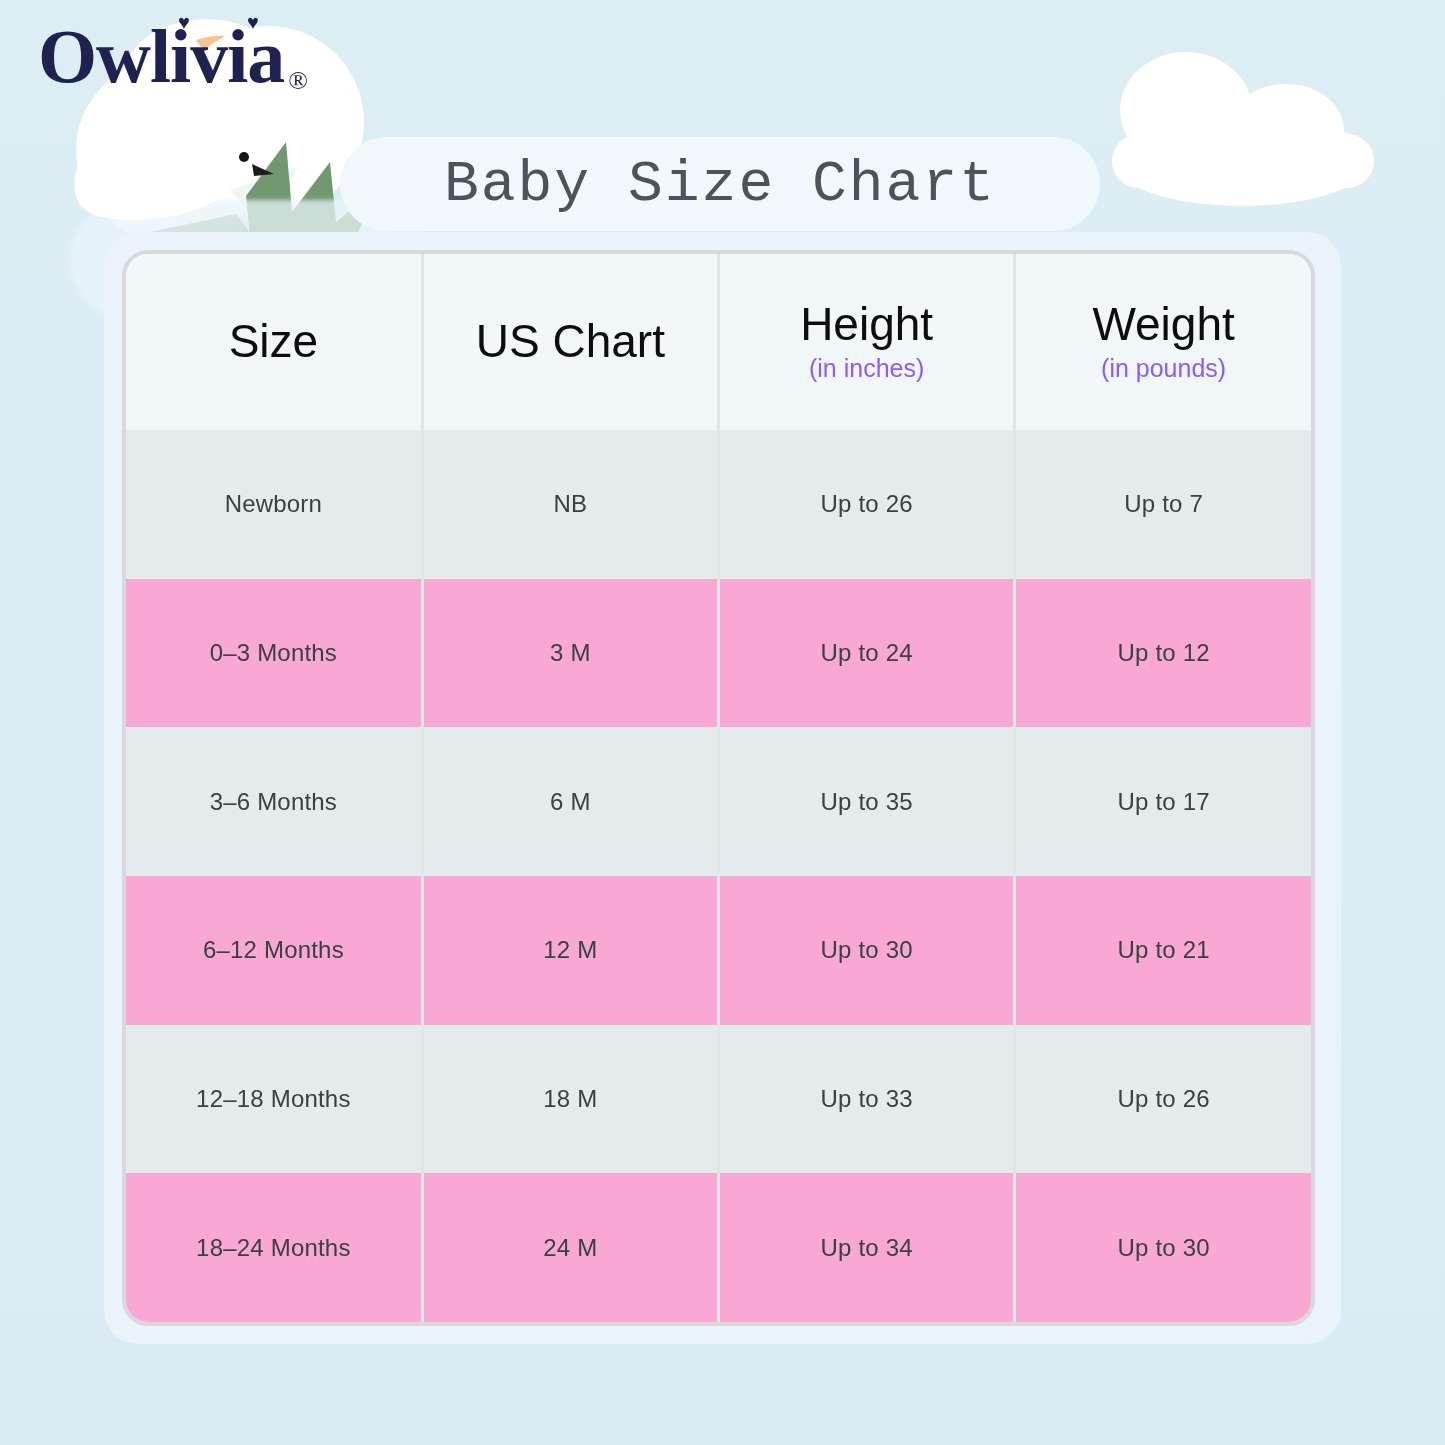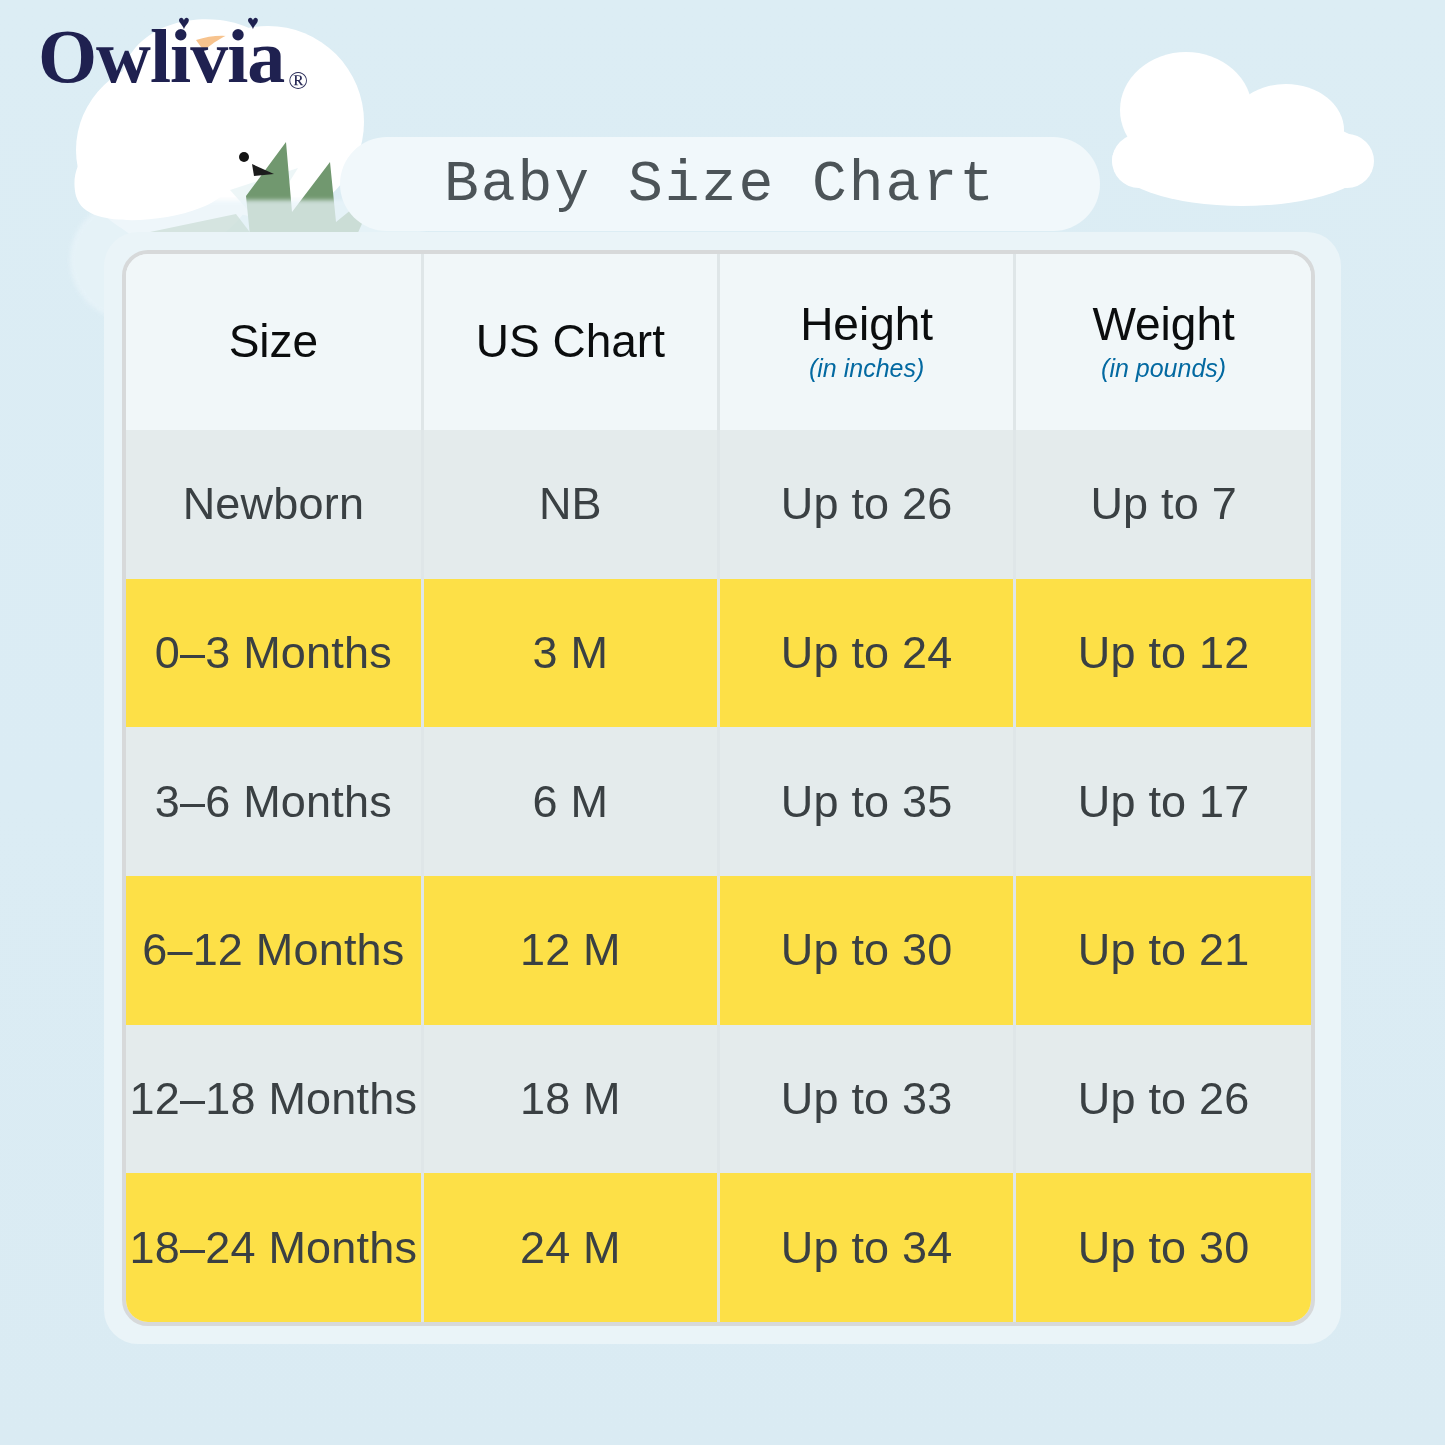--- a/index.html
+++ b/index.html
@@ -175,34 +175,33 @@
   .th-main {
     display: block;
     font-size: 46px;
     color: #0b0d0e;
     font-weight: 400;
     line-height: 1.04;
   }
   .th-sub {
     display: block;
     font-size: 25px;
-    color: #0369a1;
+    color: #8b5cf6;
     font-weight: 400;
     margin-top: 6px;
     line-height: 1.1;
-    font-style: italic;
   }
 
   tbody tr {
     height: 148px;
   }
   tbody tr.odd  { background: #e4ebec; }
-  tbody tr.even { background: #fde047; }
+  tbody tr.even { background: #f9a8d4; }
   tbody td {
-    font-size: 45px;
+    font-size: 24px;
     color: #3a4043;
     font-weight: 400;
     letter-spacing: .2px;
   }
 </style>
 </head>
 <body>
 
 <div id="page">
 

